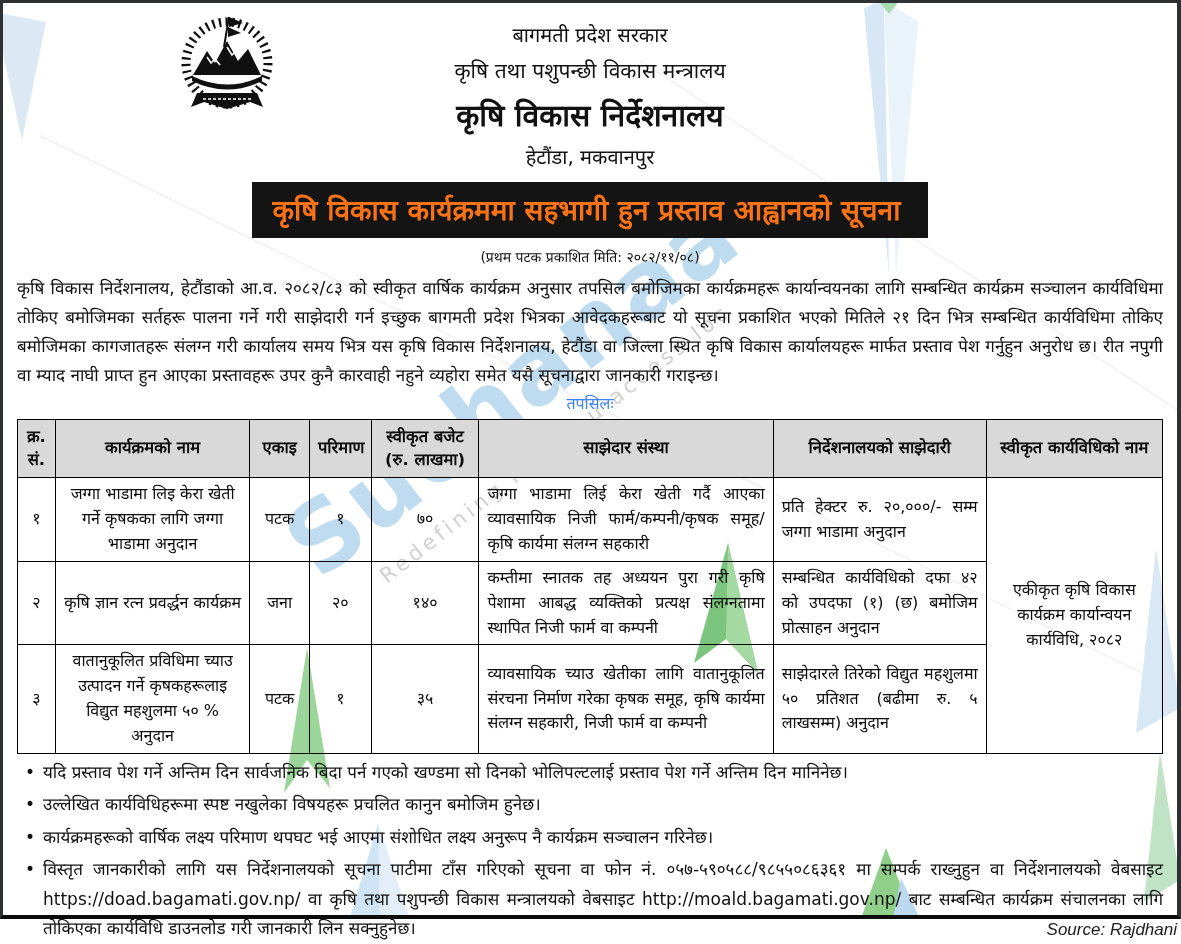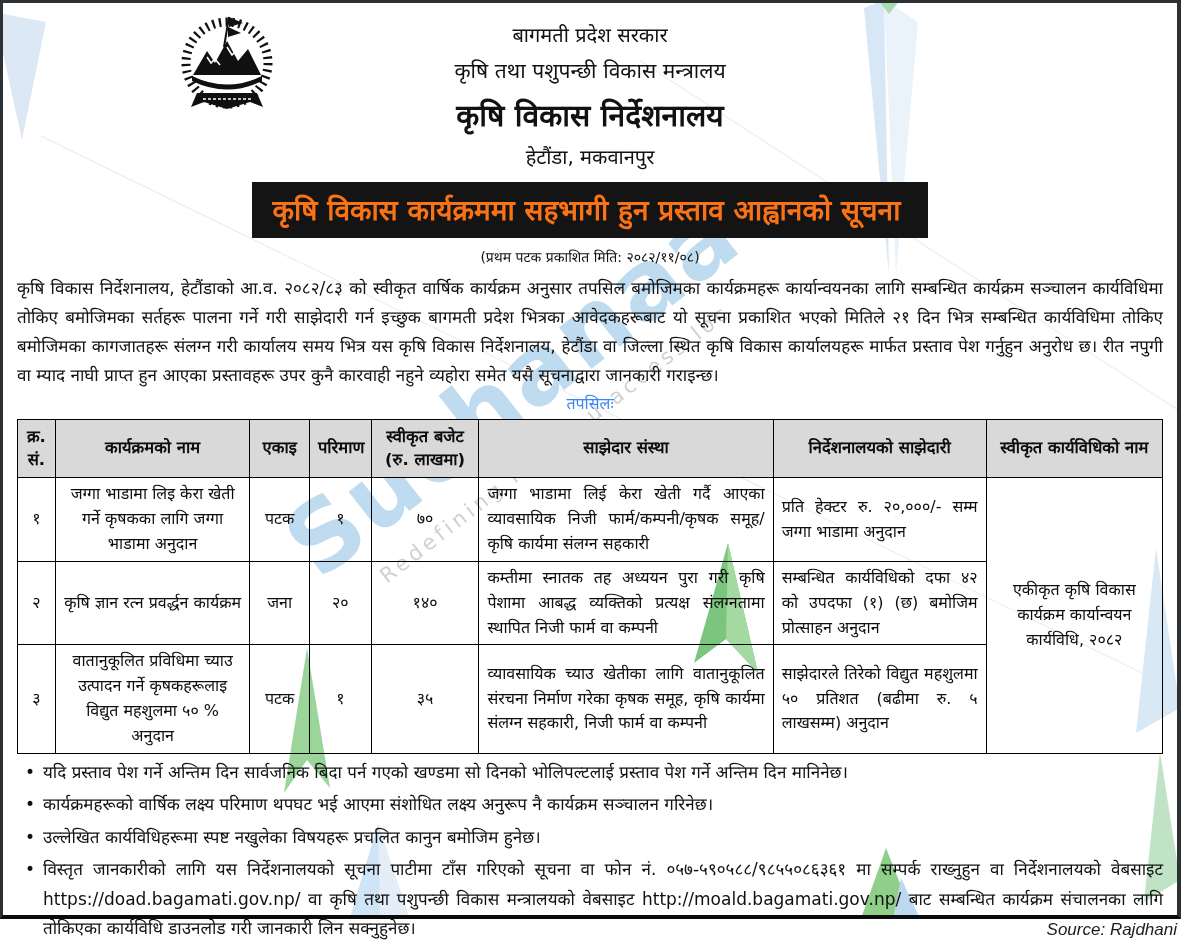--- a/index.html
+++ b/index.html
@@ -181,22 +181,22 @@
             <td class="c">१</td>
             <td class="c">३५</td>
             <td class="j">व्यावसायिक च्याउ खेतीका लागि वातानुकूलित संरचना निर्माण गरेका कृषक समूह, कृषि कार्यमा संलग्न सहकारी, निजी फार्म वा कम्पनी</td>
             <td class="j">साझेदारले तिरेको विद्युत महशुलमा ५० प्रतिशत (बढीमा रु. ५ लाखसम्म) अनुदान</td>
           </tr>
         </tbody>
       </table>
 
       <ul class="notes">
         <li>यदि प्रस्ताव पेश गर्ने अन्तिम दिन सार्वजनिक बिदा पर्न गएको खण्डमा सो दिनको भोलिपल्टलाई प्रस्ताव पेश गर्ने अन्तिम दिन मानिनेछ।</li>
+        <li>उल्लेखित कार्यविधिहरूमा स्पष्ट नखुलेका विषयहरू प्रचलित कानुन बमोजिम हुनेछ।</li>
         <li>कार्यक्रमहरूको वार्षिक लक्ष्य परिमाण थपघट भई आएमा संशोधित लक्ष्य अनुरूप नै कार्यक्रम सञ्चालन गरिनेछ।</li>
-        <li>उल्लेखित कार्यविधिहरूमा स्पष्ट नखुलेका विषयहरू प्रचलित कानुन बमोजिम हुनेछ।</li>
         <li>विस्तृत जानकारीको लागि यस निर्देशनालयको सूचना पाटीमा टाँस गरिएको सूचना वा फोन नं. ०५७-५९०५८८/९८५५०८६३६१ मा सम्पर्क राख्नुहुन वा निर्देशनालयको वेबसाइट https://doad.bagamati.gov.np/ वा कृषि तथा पशुपन्छी विकास मन्त्रालयको वेबसाइट http://moald.bagamati.gov.np/ बाट सम्बन्धित कार्यक्रम संचालनका लागि तोकिएका कार्यविधि डाउनलोड गरी जानकारी लिन सक्नुहुनेछ।</li>
       </ul>
 
     </div>
   </div>
 
   <div class="source-strip">
     <span class="src">Source: Rajdhani</span>
   </div>
 

